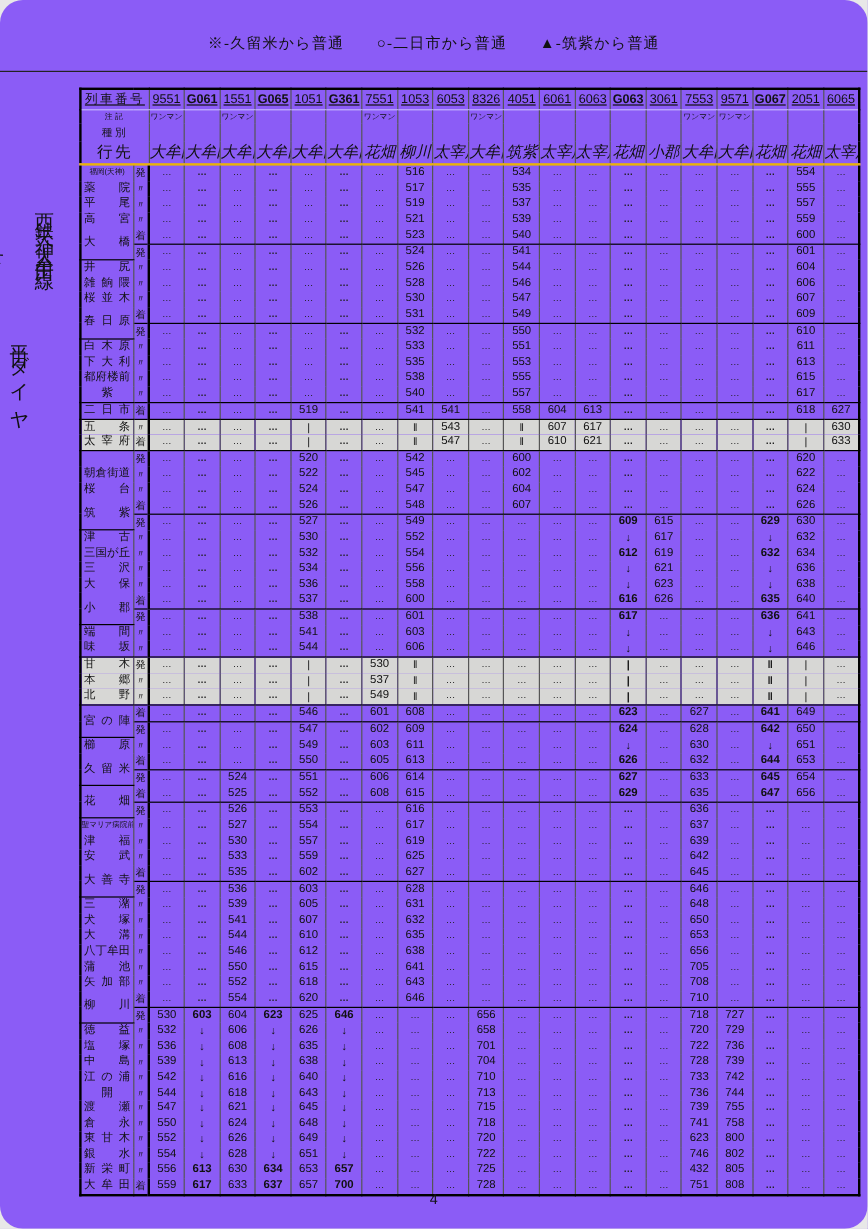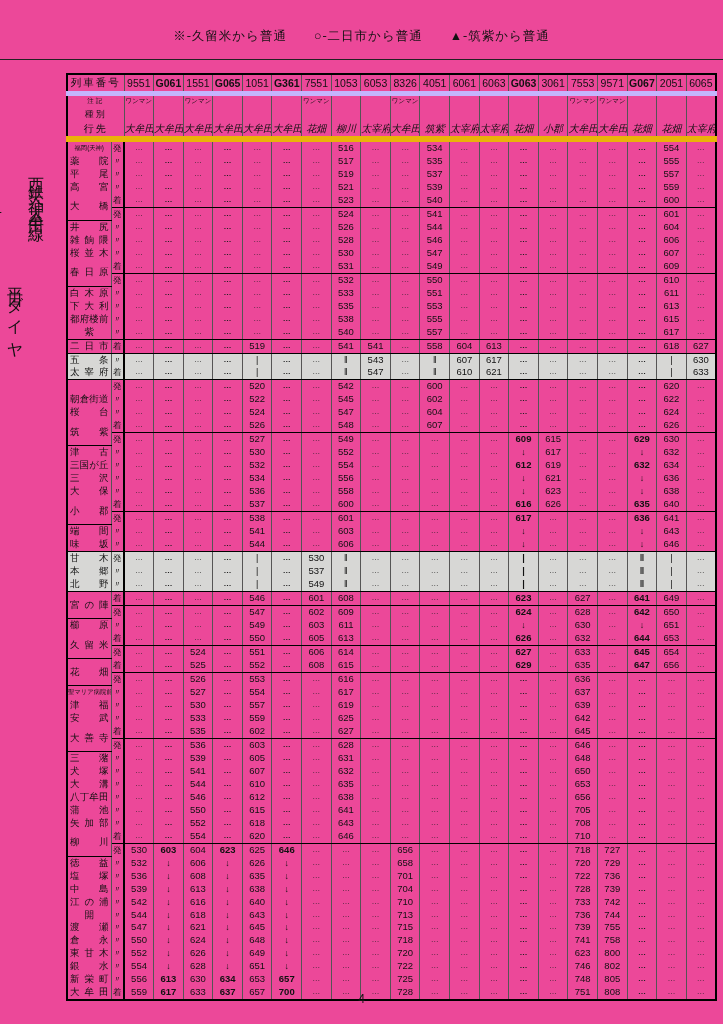--- a/index.html
+++ b/index.html
@@ -1,42 +1,42 @@
 <!DOCTYPE html>
 <html><head>
 <meta charset="utf-8">
 <style>
   html,body{margin:0;padding:0;background:#e8e8e8;}
-  .page{position:relative;width:723px;height:1024px;background:#ec4899;margin:0 auto;
-        font-family:"Liberation Sans","DejaVu Sans",sans-serif;color:#111;overflow:hidden;}
+  .page{position:relative;width:723px;height:1024px;background:#8b5cf6;margin:0 auto;
+        font-family:"Liberation Sans","DejaVu Sans",sans-serif;color:#111;overflow:hidden;border-radius:19px;}
   .notes{position:absolute;top:28px;left:0;right:0;text-align:center;font-size:12.5px;
          font-family:"Liberation Serif","DejaVu Serif",serif;letter-spacing:1px;}
   .toprule{position:absolute;top:59px;left:0;right:0;border-top:1.5px solid #222;}
   .sidebar{position:absolute;top:165px;left:20px;width:26px;height:760px;
            writing-mode:vertical-rl;text-orientation:upright;font-size:16px;
            font-family:"Liberation Serif","DejaVu Serif",serif;display:flex;flex-direction:column;}
   .sidebar span{display:block;}
   .sb-line{letter-spacing:7px;}
   .sb-gap1{margin-top:110px;letter-spacing:5px;}
   .sb-gap2{margin-top:34px;letter-spacing:4px;}
   .pageno{position:absolute;bottom:18px;left:0;right:0;text-align:center;font-size:12px;}
 
   table.tt{position:absolute;left:66px;top:73px;border-collapse:collapse;table-layout:fixed;
            width:649px;}
   table.tt{border:2px solid #000;}
   .tt col.c-name{width:44px;} .tt col.c-mark{width:13px;} .tt col.c-t{width:29.6px;}
   .tt th,.tt td{padding:0;margin:0;text-align:center;vertical-align:middle;
                 border-left:1px solid #555;border-right:1px solid #555;overflow:hidden;white-space:nowrap;}
   
   .tt thead th{font-weight:normal;}
-  .tt tr.h-no th{height:16px;font-size:10.5px;border-bottom:5px solid #c4b5fd;}
+  .tt tr.h-no th{height:16px;font-size:10.5px;border-bottom:1px solid #c4b5fd;text-decoration:underline;}
   .tt tr.h-no th.exp{font-weight:bold;}
   .tt tr.h-note th{height:11px;font-size:6.5px;}
   .tt tr.h-type th{height:15px;font-size:9px;}
-  .tt tr.h-dest th{height:14px;font-size:10px;border-bottom:6px solid #eab308;}
+  .tt tr.h-dest th{height:14px;font-size:13px;border-bottom:2px solid #eab308;}
   .tt th.hlbl{font-size:10.5px;letter-spacing:2px;}
   .badge{display:inline-block;background:#000;color:#fff;font-weight:bold;font-size:9px;
          line-height:11px;padding:0 2px;letter-spacing:1px;margin-left:32px;}
   .desty{font-size:8.5px;font-style:italic;} .dest-b{font-weight:bold;}
   
   .tt td{height:12.9px;line-height:12.9px;font-size:9.5px;}
   .tt td.name{font-size:9.5px;padding:0 2px;border-right:1px solid #555;text-align:left;}
   .tt td.name .spread{display:flex;justify-content:space-between;}
   .tt td.name.one{text-align:center;}
   .tt td.name.xs{font-size:6.3px;text-align:center;padding:0;}
@@ -1970,21 +1970,21 @@
           <td class="time b">657</td>
           <td class="time dots">…</td>
           <td class="time dots">…</td>
           <td class="time dots">…</td>
           <td class="time">725</td>
           <td class="time dots">…</td>
           <td class="time dots">…</td>
           <td class="time dots">…</td>
           <td class="time dots b">…</td>
           <td class="time dots">…</td>
-          <td class="time">748</td>
+          <td class="time">432</td>
           <td class="time">805</td>
           <td class="time dots b">…</td>
           <td class="time dots">…</td>
           <td class="time dots">…</td>
         </tr>
         <tr>
           <td class="name">
             <span class="spread">
               <span>大</span>
               <span>牟</span>

